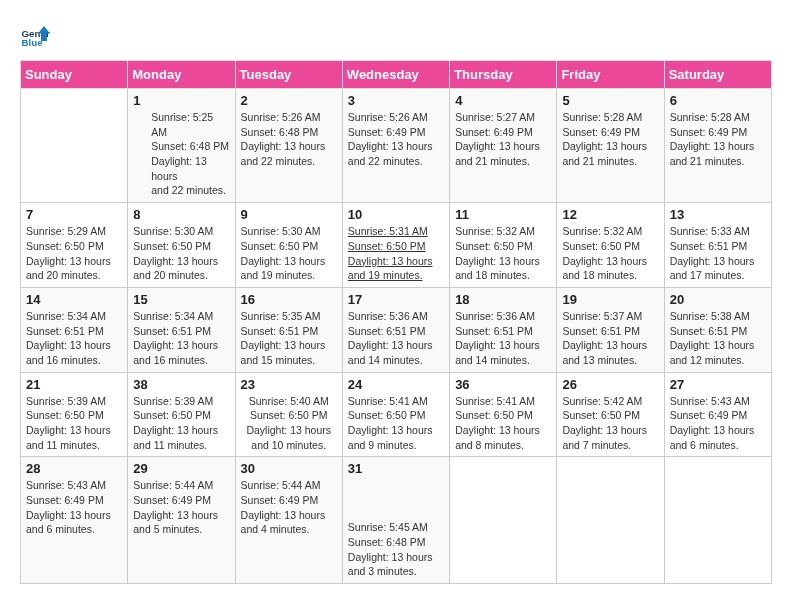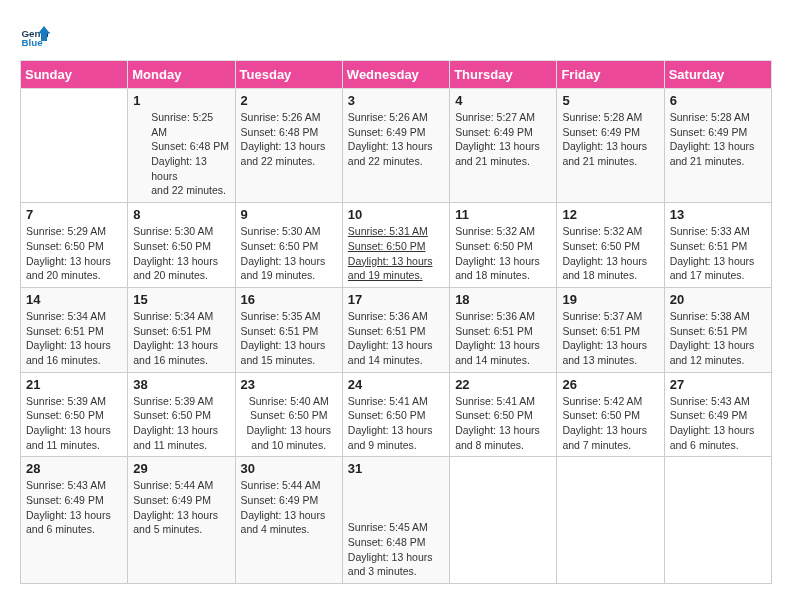--- a/index.html
+++ b/index.html
@@ -285,21 +285,21 @@
 and 10 minutes.</div>
         </td>
         <td>
           <span class="day-number">24</span>
           <div class="day-detail" style="white-space: pre-line;">Sunrise: 5:41 AM
 Sunset: 6:50 PM
 Daylight: 13 hours
 and 9 minutes.</div>
         </td>
         <td>
-          <span class="day-number">22</span>
+          <span class="day-number">36</span>
           <div class="day-detail" style="white-space: pre-line;">Sunrise: 5:41 AM
 Sunset: 6:50 PM
 Daylight: 13 hours
 and 8 minutes.</div>
         </td>
         <td>
           <span class="day-number">26</span>
           <div class="day-detail" style="white-space: pre-line;">Sunrise: 5:42 AM
 Sunset: 6:50 PM
 Daylight: 13 hours

